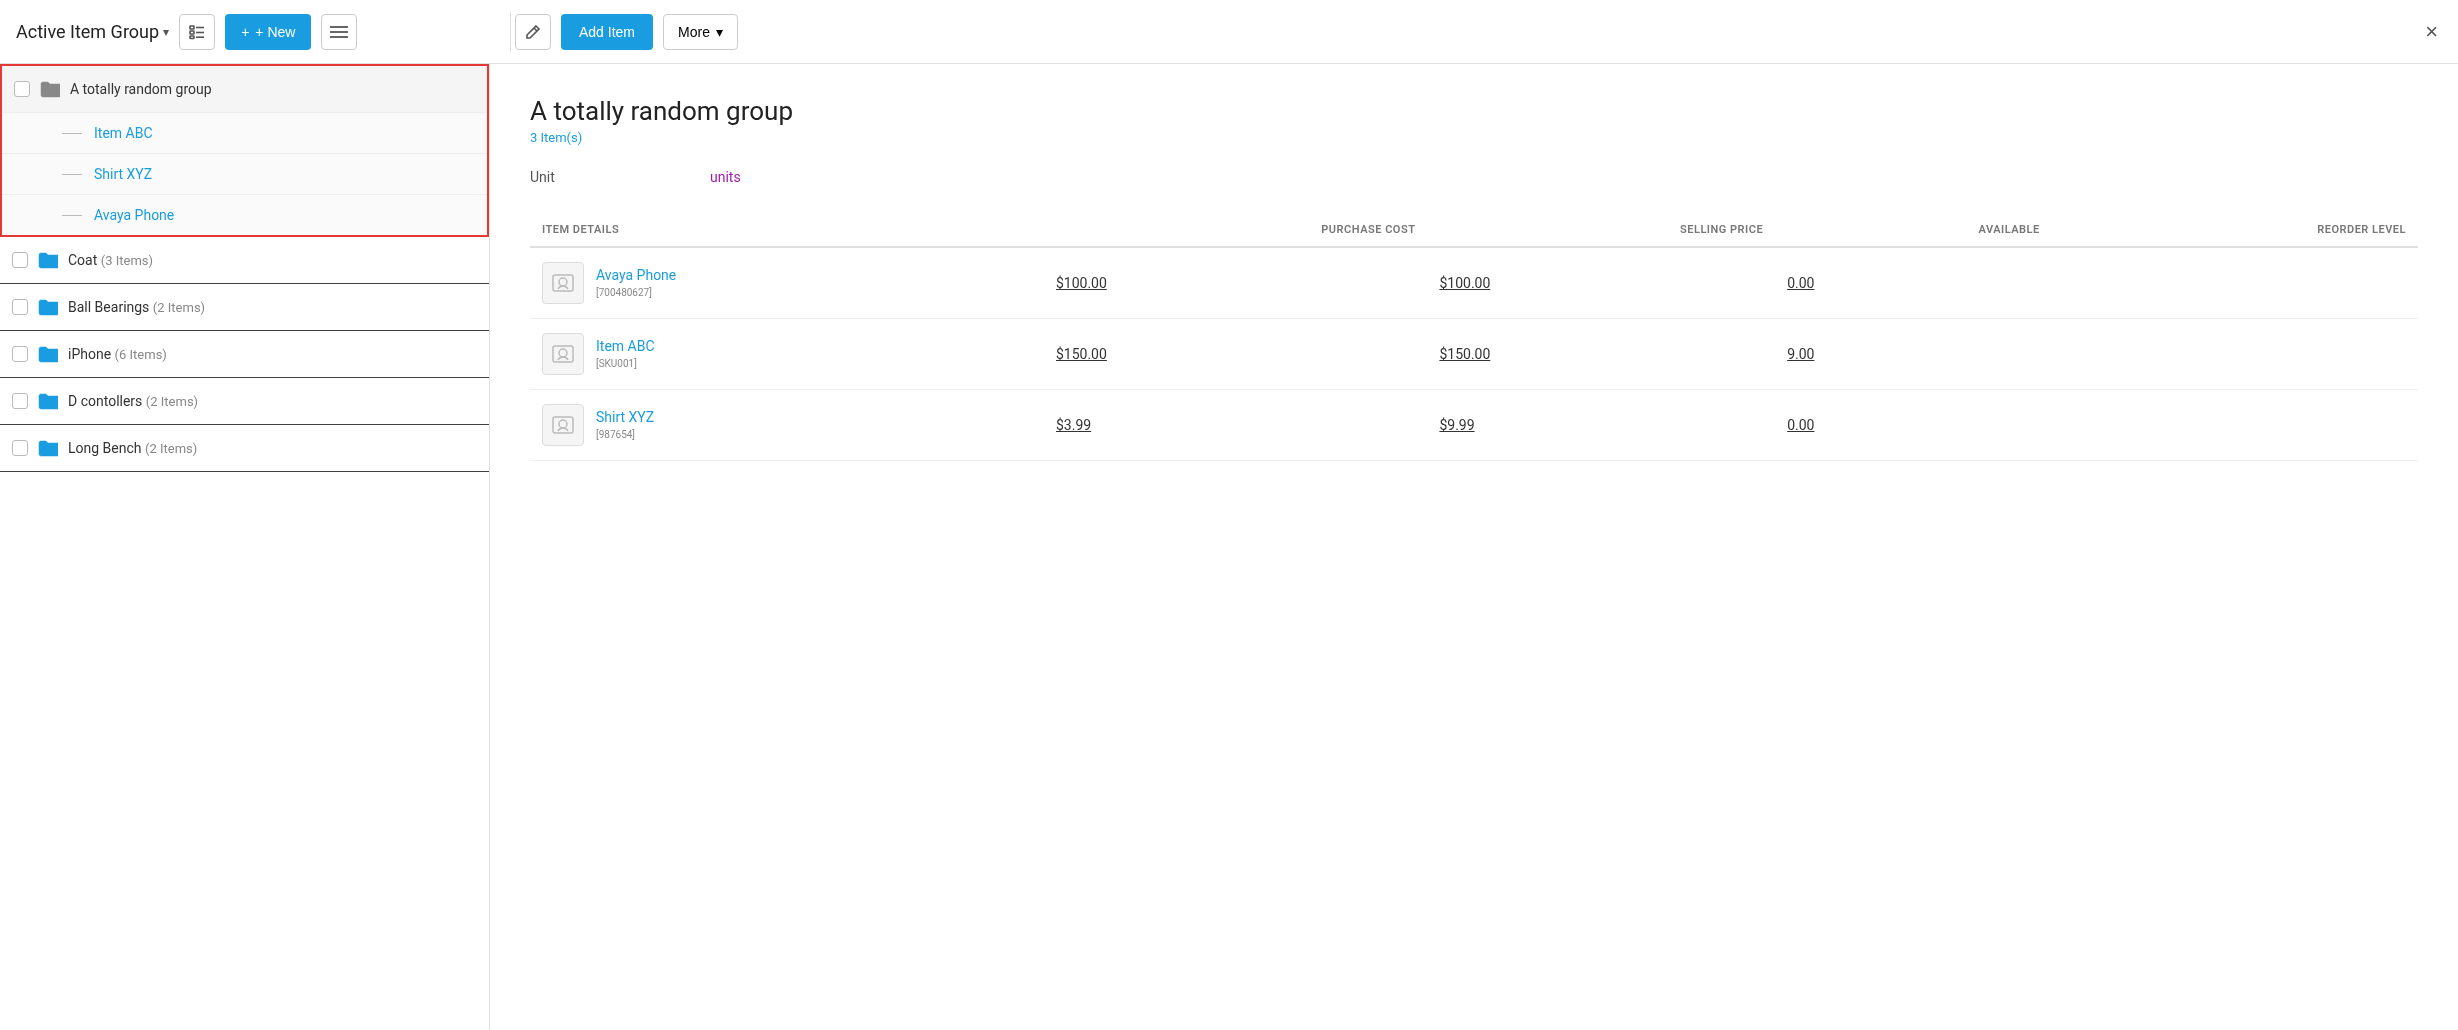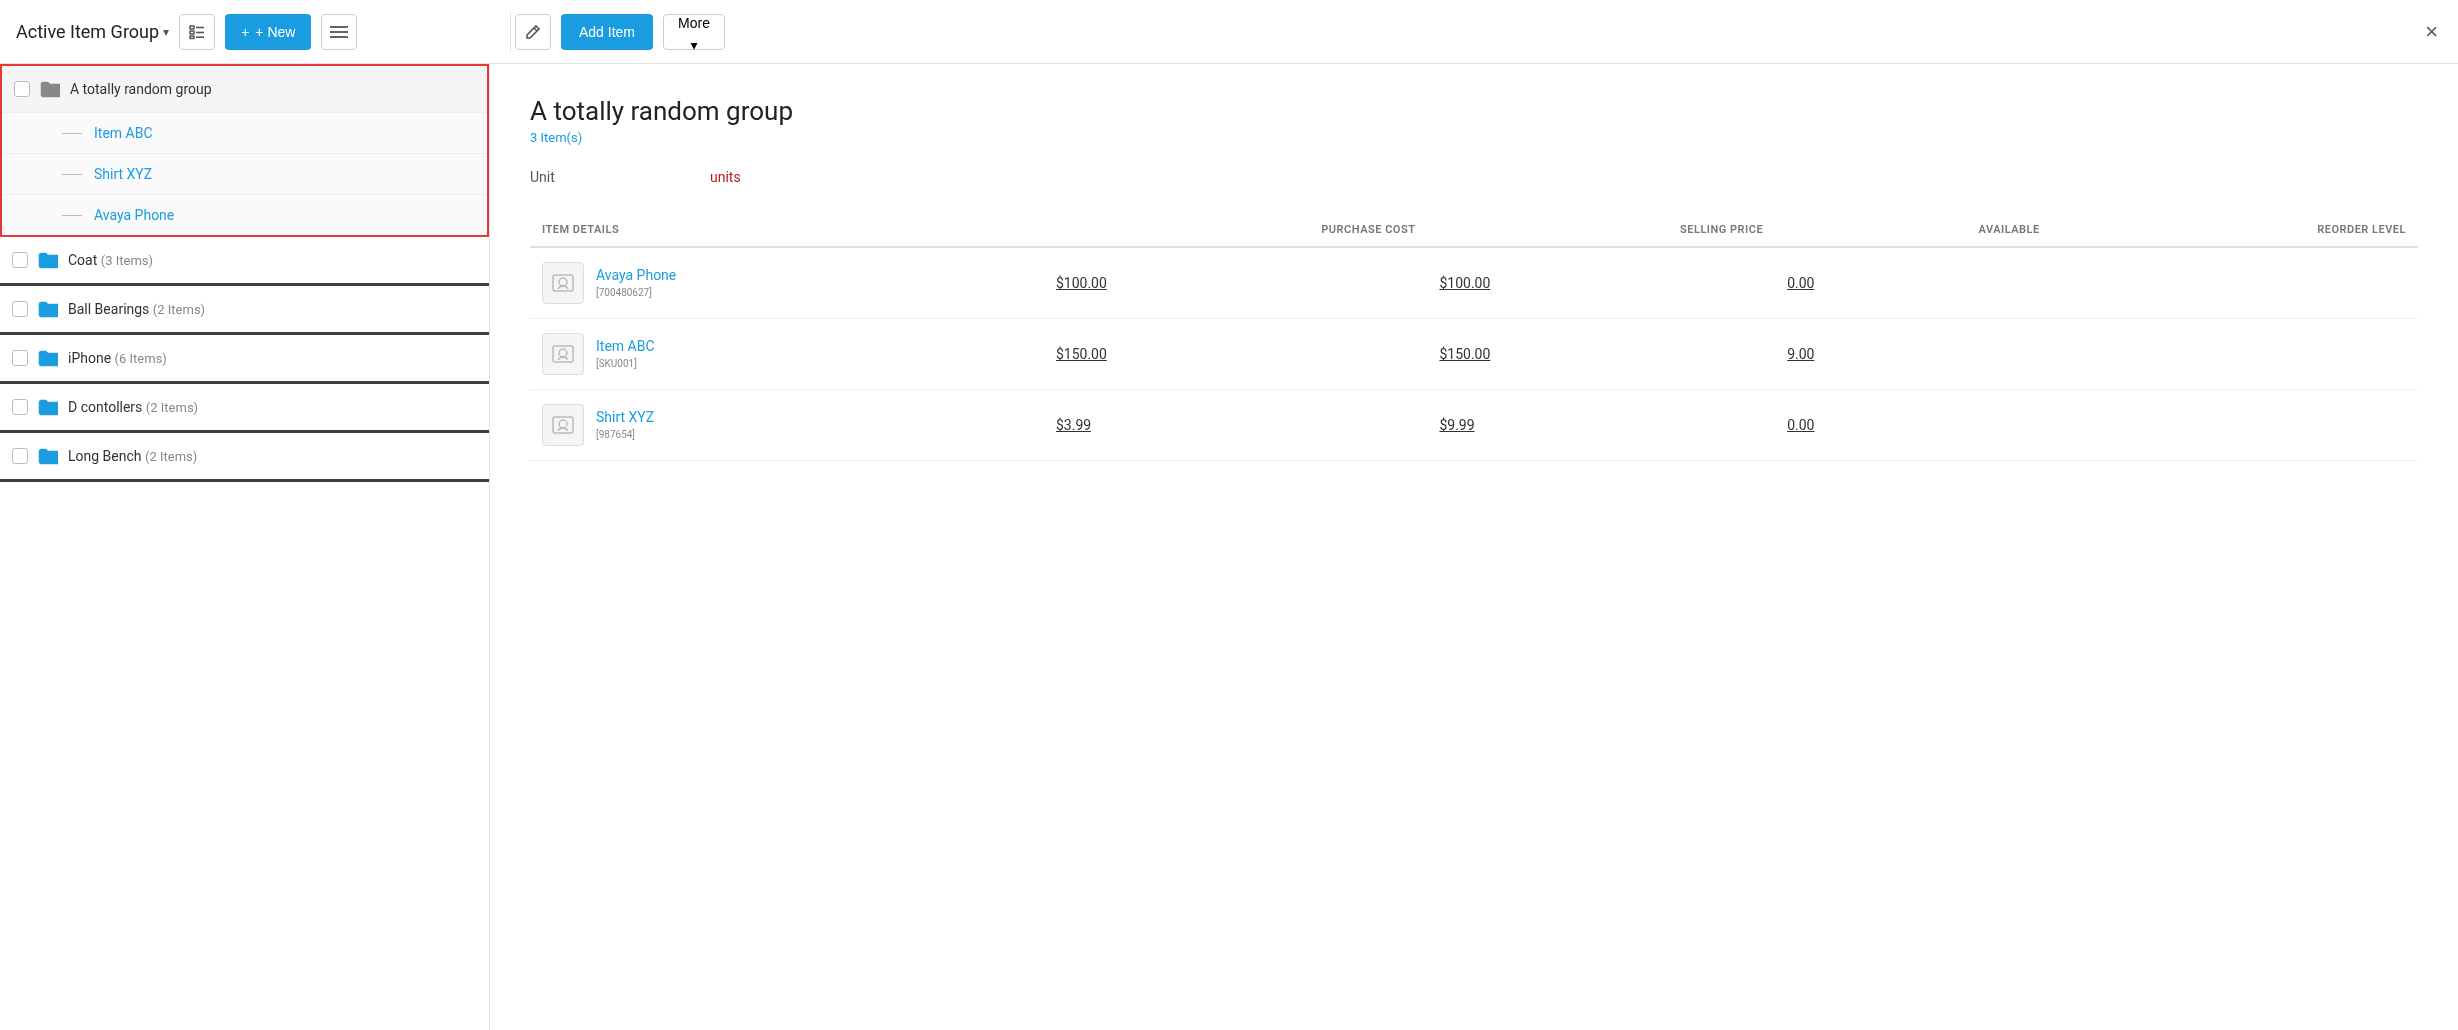--- a/index.html
+++ b/index.html
@@ -34,38 +34,38 @@
     .edit-icon-btn {
       border: 1px solid #ccc; background: #fff; border-radius: 4px; width: 36px; height: 36px;
       display: flex; align-items: center; justify-content: center; cursor: pointer; color: #555;
     }
     .btn-add-item {
       background: #1a9de0; color: #fff; border: none; border-radius: 4px;
       padding: 8px 18px; height: 36px; font-size: 14px; cursor: pointer;
     }
     .btn-more {
       border: 1px solid #ccc; background: #fff; border-radius: 4px;
-      padding: 0 14px; height: 36px; font-size: 14px; cursor: pointer; display: flex; align-items: center; gap: 6px; flex-direction: column;
+      padding: 0 14px; height: 36px; font-size: 14px; cursor: pointer; display: flex; align-items: center; gap: 6px;
     }
     .close-btn {
       margin-left: auto; background: none; border: none; font-size: 22px; cursor: pointer; color: #555; padding: 4px;
     }
 
     
     .main-area {
       display: flex; flex: 1; overflow: hidden;
     }
 
     
     .sidebar {
       width: 490px; flex-shrink: 0; border-right: 1px solid #e0e0e0; overflow-y: auto;
     }
 
     .group-item {
-      border-bottom: 3px solid #404040;
+      border-bottom: 1px solid #404040;
     }
 
     .group-header {
       display: flex; align-items: center; padding: 14px 12px; gap: 10px; cursor: pointer;
       background: #fff;
     }
 
     .group-header-expanded {
       background: #f5f5f5;
     }
@@ -116,21 +116,21 @@
     }
     .content-subtitle {
       font-size: 13px; color: #1a9de0; margin-bottom: 24px;
     }
 
     .unit-row {
       display: flex; align-items: center; margin-bottom: 28px;
       font-size: 14px; color: #555;
     }
     .unit-label { width: 120px; }
-    .unit-value { color: #b91c1c; margin-left: 60px; }
+    .unit-value { color: #a21caf; margin-left: 60px; }
 
     .items-table {
       width: 100%; border-collapse: collapse;
     }
     .items-table th {
       text-align: left; font-size: 11px; font-weight: 600; color: #777;
       text-transform: uppercase; letter-spacing: 0.5px;
       padding: 10px 12px; border-bottom: 2px solid #e0e0e0;
     }
     .items-table td {

